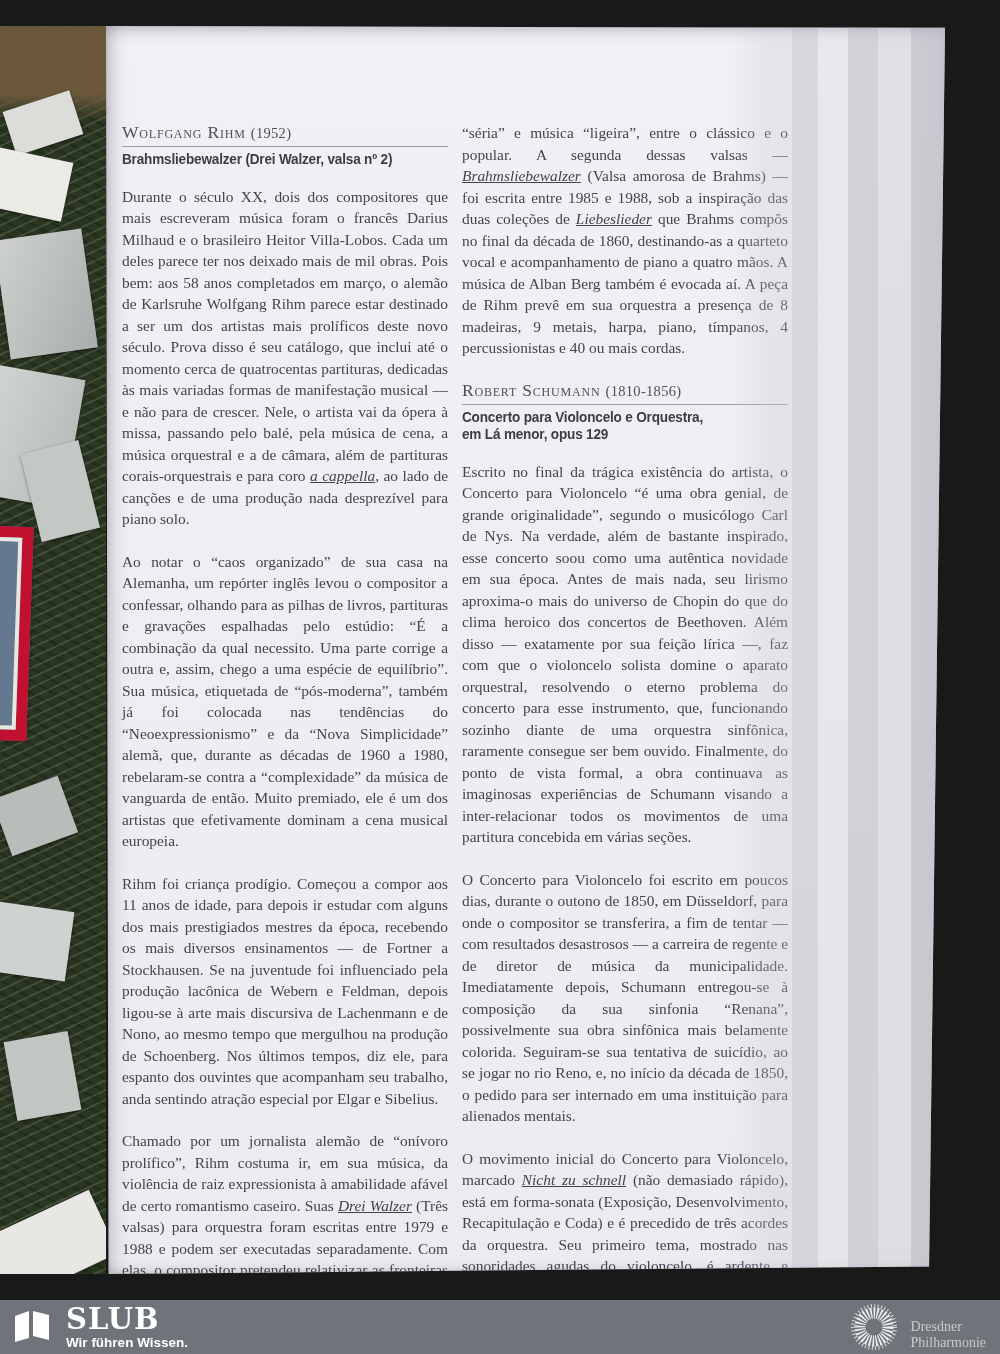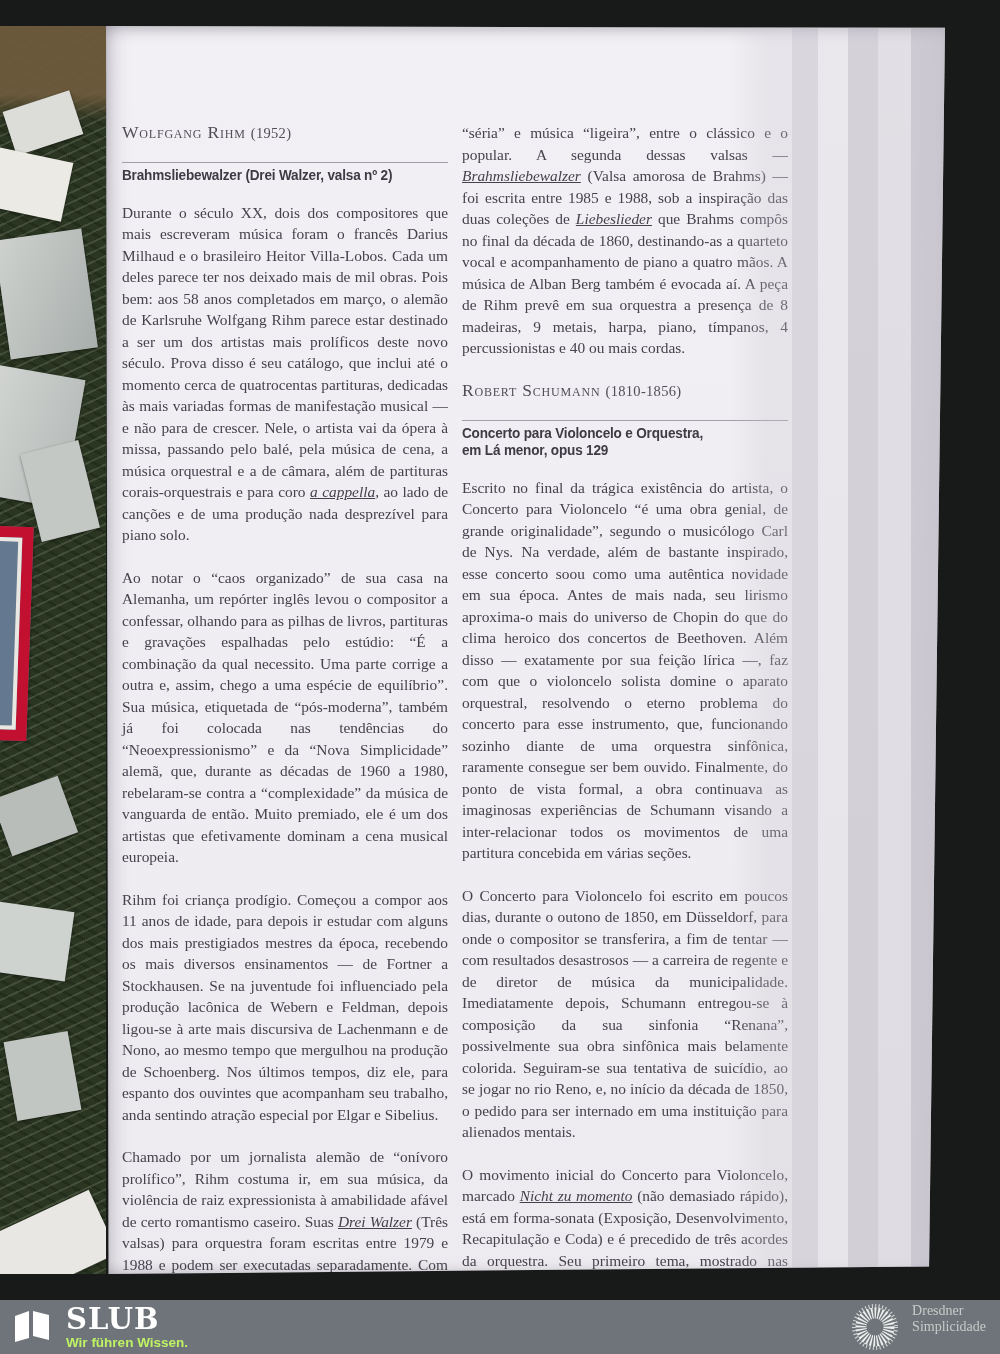--- a/index.html
+++ b/index.html
@@ -61,21 +61,21 @@
   }
   .col{
     width:326px; font-size:15.4px; line-height:21.5px; color:#45424d;
     text-align:justify; hyphens:auto; -webkit-hyphens:auto;
   }
   .col p{ margin:0 0 21px 0; }
   .entry-header{ margin:0 0 17px 0; }
   .entry-header.mid{ }
   .composer-line{
     font-variant:small-caps; font-size:17.5px; letter-spacing:0.8px; color:#514e58;
-    border-bottom:1px solid #a29ea8; padding-bottom:18px; line-height:21px;
+    border-bottom:1px solid #a29ea8; padding-bottom:2px; line-height:21px;
     text-align:left;
   }
   .composer-line .years{ font-variant:normal; font-size:14.5px; letter-spacing:0.3px; }
   .work-title{
     font-family:"Liberation Sans", sans-serif; font-weight:bold;
     font-size:14.6px; line-height:17.5px; letter-spacing:-0.2px; color:#3e3b45;
     margin-top:4px; transform:scaleX(0.93); transform-origin:left; text-align:left;
   }
   i{ font-style:italic;text-decoration:underline; }
 
@@ -87,23 +87,23 @@
   }
   .slub{ display:flex; align-items:flex-start; gap:15px; margin-left:13px; }
   .slub svg{ margin-top:3px; }
   .slub-text{ display:flex; flex-direction:column; }
   .slub-name{
     font-family:"DejaVu Serif", serif; font-weight:bold; font-size:29px; line-height:28px;
     color:#ffffff; letter-spacing:1px;
   }
   .slub-tagline{
     font-family:"Liberation Sans", sans-serif; font-weight:bold; font-size:13.5px;
-    color:#bef264; margin-top:2px;
+    color:#ffffff; margin-top:2px;
   }
-  .phil{ display:flex; align-items:flex-start; gap:13px; margin-right:14px; }
+  .phil{ display:flex; align-items:flex-end; gap:13px; margin-right:14px; }
   .phil-text{
     font-family:"Liberation Serif", serif; font-size:14px; line-height:16px; color:#c7cbc9;
   }
 </style>
 </head>
 <body>
 
 <div class="photo-strip">
   <div class="card c1"></div>
   <div class="card c2"></div>
@@ -146,21 +146,21 @@
           <span class="years">(1810-1856)</span>
         </div>
         <div class="work-title">
           <div>Concerto para Violoncelo e Orquestra,</div>
           <div>em Lá menor, opus 129</div>
         </div>
       </div>
       <div>
           <p><span>Escrito no final da trágica existência do artista, o Concerto para Violoncelo “é uma obra genial, de grande originalidade”, segundo o musicólogo Carl de Nys. Na verdade, além de bastante inspirado, esse concerto soou como uma autêntica novidade em sua época. Antes de mais nada, seu lirismo aproxima-o mais do universo de Chopin do que do clima heroico dos concertos de Beethoven. Além disso — exatamente por sua feição lírica —, faz com que o violoncelo solista domine o aparato orquestral, resolvendo o eterno problema do concerto para esse instrumento, que, funcionando sozinho diante de uma orquestra sinfônica, raramente consegue ser bem ouvido. Finalmente, do ponto de vista formal, a obra continuava as imaginosas experiências de Schumann visando a inter-relacionar todos os movimentos de uma partitura concebida em várias seções.</span></p>
           <p><span>O Concerto para Violoncelo foi escrito em poucos dias, durante o outono de 1850, em Düsseldorf, para onde o compositor se transferira, a fim de tentar — com resultados desastrosos — a carreira de regente e de diretor de música da municipalidade. Imediatamente depois, Schumann entregou-se à composição da sua sinfonia “Renana”, possivelmente sua obra sinfônica mais belamente colorida. Seguiram-se sua tentativa de suicídio, ao se jogar no rio Reno, e, no início da década de 1850, o pedido para ser internado em uma instituição para alienados mentais.</span></p>
-          <p><span>O movimento inicial do Concerto para Violoncelo, marcado </span><i>Nicht zu momento</i><span> (não demasiado rápido), está em forma-sonata (Exposição, Desenvolvimento, Recapitulação e Coda) e é precedido de três acordes da orquestra. Seu primeiro tema, mostrado nas sonoridades agudas do violoncelo, é ardente e apaixonado. Um pouco depois, é de</span></p>
+          <p><span>O movimento inicial do Concerto para Violoncelo, marcado </span><i>Nicht zu schnell</i><span> (não demasiado rápido), está em forma-sonata (Exposição, Desenvolvimento, Recapitulação e Coda) e é precedido de três acordes da orquestra. Seu primeiro tema, mostrado nas sonoridades agudas do violoncelo, é ardente e apaixonado. Um pouco depois, é de</span></p>
         </div>
     </div>
 
   </div>
 </div>
 
 <div class="footer">
   <div class="slub">
     <svg width="38" height="36" viewBox="0 0 38 36">
       <polygon points="2,8 16,3 16,30 2,34" fill="#ffffff"></polygon>
@@ -171,16 +171,16 @@
       <span class="slub-tagline">Wir führen Wissen.</span>
     </div>
   </div>
   <div class="phil">
     <svg width="48" height="48" viewBox="0 0 48 48">
       <circle cx="24" cy="24" r="14" fill="none" stroke="#eceeec" stroke-width="11" stroke-dasharray="1.6 1.5"></circle>
       <circle cx="24" cy="24" r="21" fill="none" stroke="#eceeec" stroke-width="4" stroke-dasharray="1 2.4" opacity="0.85"></circle>
     </svg>
     <div class="phil-text">
       <div>Dresdner</div>
-      <div>Simplicidade</div>
+      <div>Philharmonie</div>
     </div>
   </div>
 </div>
 
 </body></html>

